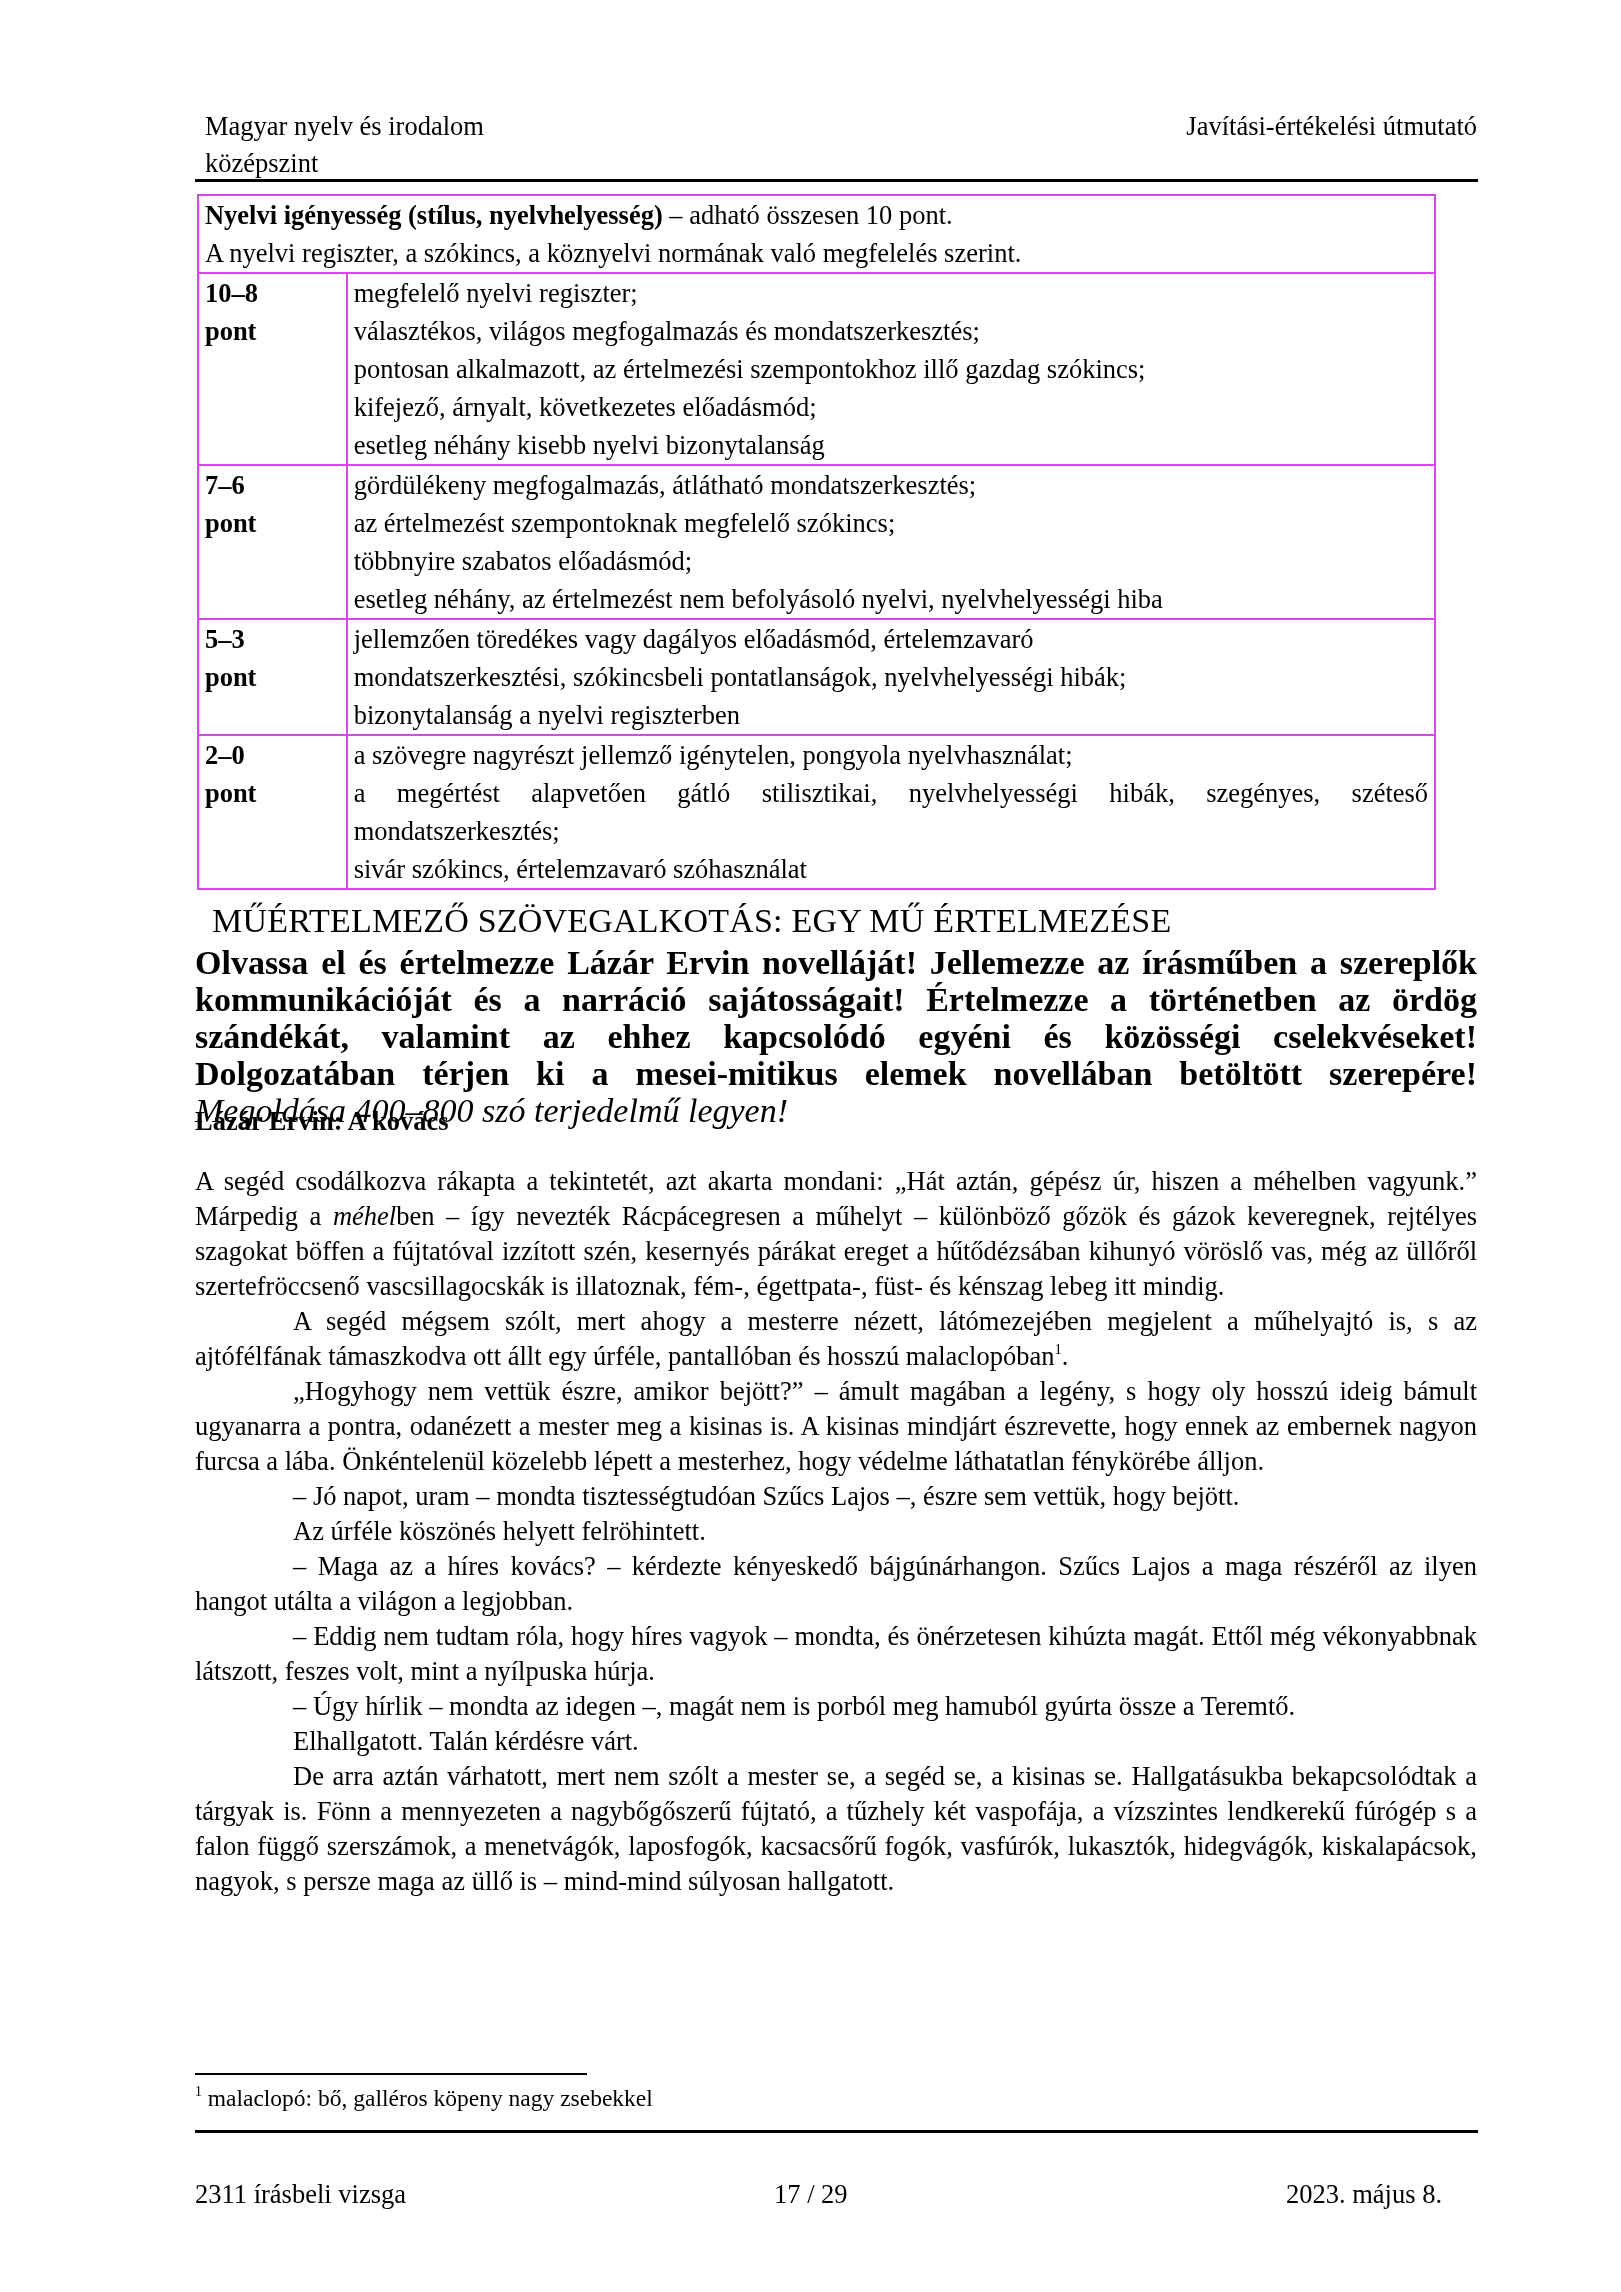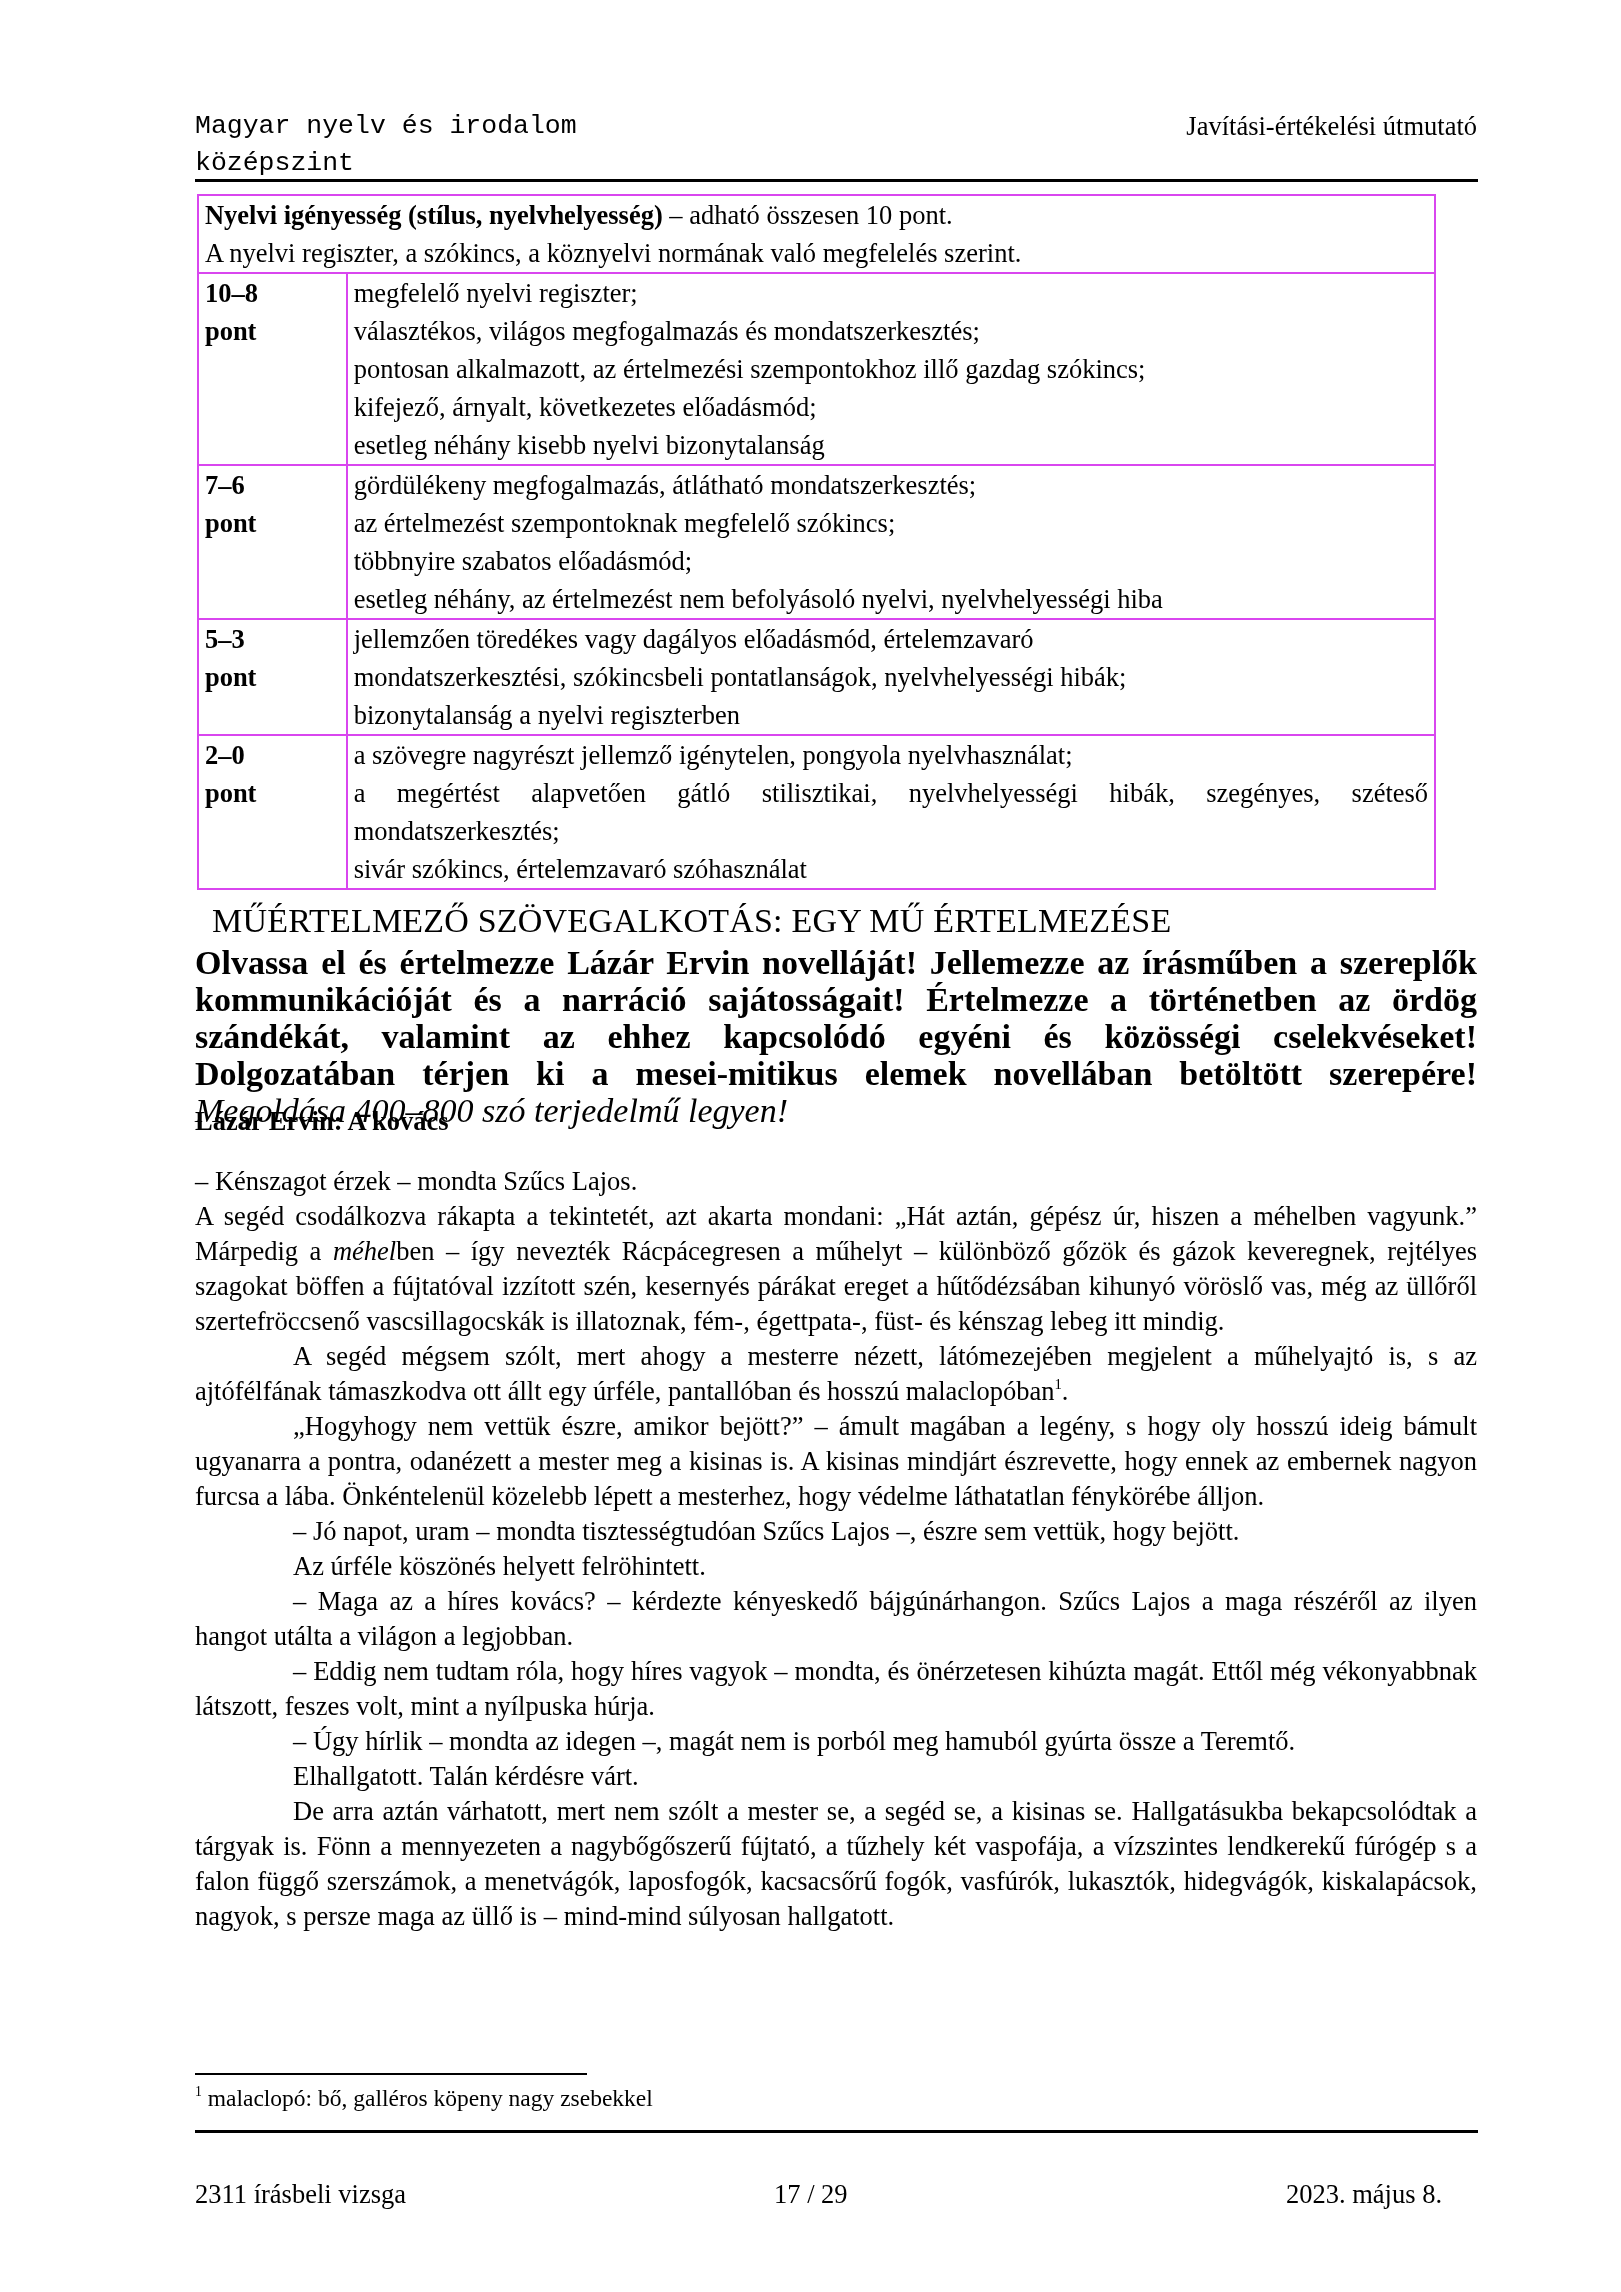--- a/index.html
+++ b/index.html
@@ -1,21 +1,21 @@
 <!DOCTYPE html>
 <html><head>
   <meta charset="utf-8">
   <style>
     html, body { margin: 0; padding: 0; background: #ffffff; }
     body {
       width: 1621px; height: 2293px; position: relative; overflow: hidden;
       font-family: "Liberation Serif", serif; color: #000;
     }
     .hdr { position: absolute; top: 108px; left: 0; width: 1282px; font-size: 26.5px; line-height: 37px; }
-    .hdr-left { position: absolute; left: 0; top: 0; font-family: Liberation Mono, monospace; }
+    .hdr-left { position: absolute; left: 10px; top: 0; }
     .hdr-right { position: absolute; right: 0; top: 0; }
     .hdr-rule { position: absolute; left: 195px; top: 179px; width: 1283px; height: 2.9px; background: #000; }
 
     table.rubric {
       position: absolute; left: 197px; top: 194px; width: 1239px;
       border-collapse: collapse; font-size: 26.5px; line-height: 38px;
     }
     table.rubric td { border: 2px solid #d946ef; vertical-align: top; padding: 0 5.9px; }
     table.rubric td.intro { padding: 0 5.9px 0 5.9px; }
     table.rubric td.score { width: 135px; font-weight: bold; padding-left: 5.9px; }
@@ -118,21 +118,20 @@
 </tbody>
   </table>
 
 <div class="section-title">MŰÉRTELMEZŐ SZÖVEGALKOTÁS: EGY MŰ ÉRTELMEZÉSE</div>
 <div class="task">
   <span>Olvassa el és értelmezze Lázár Ervin novelláját! Jellemezze az írásműben a szereplők kommunikációját és a narráció sajátosságait! Értelmezze a történetben az ördög szándékát, valamint az ehhez kapcsolódó egyéni és közösségi cselekvéseket! Dolgozatában térjen ki a mesei-mitikus elemek novellában betöltött szerepére!</span><i> Megoldása 400–800 szó terjedelmű legyen!</i>
 </div>
 <div class="story-title">Lázár Ervin: A kovács</div>
 
 <div class="story">
-  <p>– Kénszagot érzek – mondta Szűcs Lajos.</p>
   <p><span>A segéd csodálkozva rákapta a tekintetét, azt akarta mondani: „Hát aztán, gépész úr, hiszen a méhelben vagyunk.” Márpedig a </span><i>méhel</i><span>ben – így nevezték Rácpácegresen a műhelyt – különböző gőzök és gázok keveregnek, rejtélyes szagokat böffen a fújtatóval izzított szén, kesernyés párákat ereget a hűtődézsában kihunyó vöröslő vas, még az üllőről szertefröccsenő vascsillagocskák is illatoznak, fém-, égettpata-, füst- és kénszag lebeg itt mindig.</span></p>
   <p class="ind"><span>A segéd mégsem szólt, mert ahogy a mesterre nézett, látómezejében megjelent a műhelyajtó is, s az ajtófélfának támaszkodva ott állt egy úrféle, pantallóban és hosszú malaclopóban</span><sup>1</sup><span>.</span></p>
   <p class="ind">„Hogyhogy nem vettük észre, amikor bejött?” – ámult magában a legény, s hogy oly hosszú ideig bámult ugyanarra a pontra, odanézett a mester meg a kisinas is. A kisinas mindjárt észrevette, hogy ennek az embernek nagyon furcsa a lába. Önkéntelenül közelebb lépett a mesterhez, hogy védelme láthatatlan fénykörébe álljon.</p>
   <p class="ind">– Jó napot, uram – mondta tisztességtudóan Szűcs Lajos –, észre sem vettük, hogy bejött.</p>
   <p class="ind">Az úrféle köszönés helyett felröhintett.</p>
   <p class="ind">– Maga az a híres kovács? – kérdezte kényeskedő bájgúnárhangon. Szűcs Lajos a maga részéről az ilyen hangot utálta a világon a legjobban.</p>
   <p class="ind">– Eddig nem tudtam róla, hogy híres vagyok – mondta, és önérzetesen kihúzta magát. Ettől még vékonyabbnak látszott, feszes volt, mint a nyílpuska húrja.</p>
   <p class="ind">– Úgy hírlik – mondta az idegen –, magát nem is porból meg hamuból gyúrta össze a Teremtő.</p>
   <p class="ind">Elhallgatott. Talán kérdésre várt.</p>
   <p class="ind">De arra aztán várhatott, mert nem szólt a mester se, a segéd se, a kisinas se. Hallgatásukba bekapcsolódtak a tárgyak is. Fönn a mennyezeten a nagybőgőszerű fújtató, a tűzhely két vaspofája, a vízszintes lendkerekű fúrógép s a falon függő szerszámok, a menetvágók, laposfogók, kacsacsőrű fogók, vasfúrók, lukasztók, hidegvágók, kiskalapácsok, nagyok, s persze maga az üllő is – mind-mind súlyosan hallgatott.</p>

